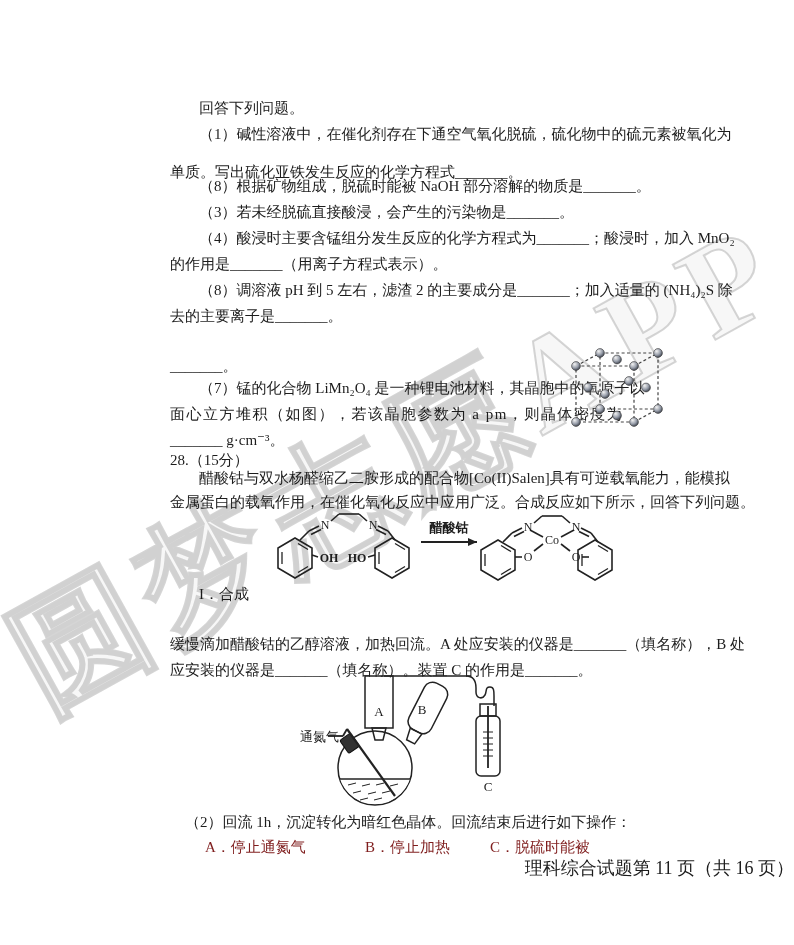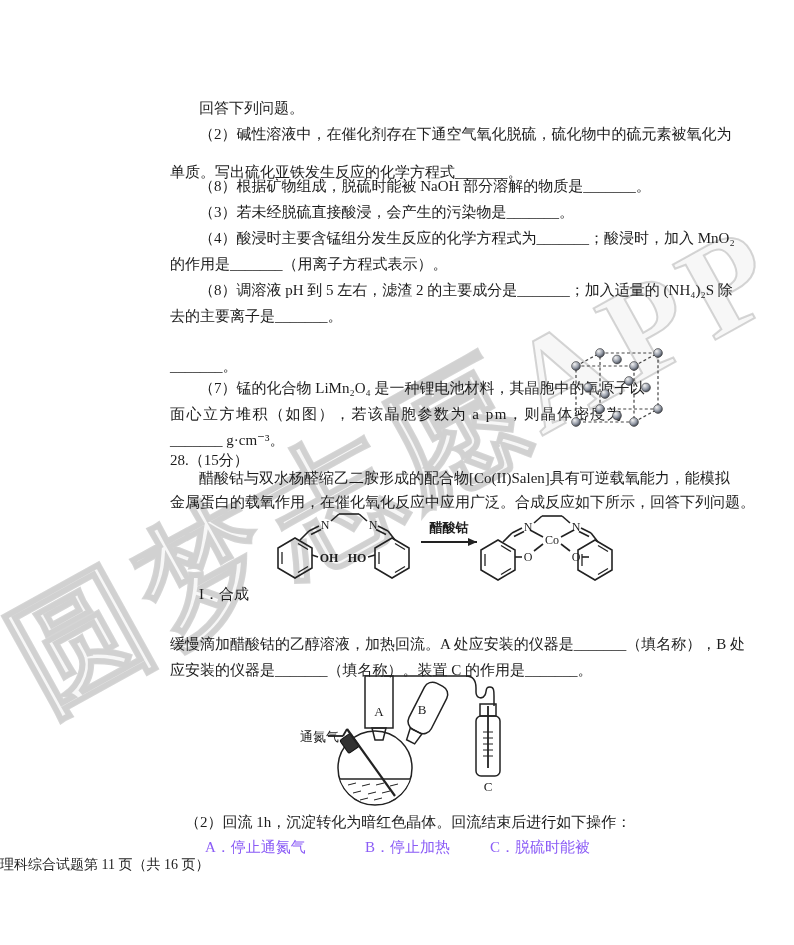--- a/index.html
+++ b/index.html
@@ -1,40 +1,40 @@
 <!DOCTYPE html>
 <html><head>
 <meta charset="utf-8">
 <style>
   html,body{margin:0;padding:0;background:#888;}
   .page{position:relative;width:794px;height:945px;margin:0 auto;background:#ffffff;
         font-family:"Liberation Serif","DejaVu Serif",serif;overflow:hidden;}
   .ln{position:absolute;white-space:nowrap;font-size:15px;line-height:20px;color:#1c1c1c;z-index:2;}
   .sp{letter-spacing:1.5px;}
-  .opt{position:absolute;white-space:nowrap;font-size:15px;color:#8b5cf6;z-index:2;}
-  .footer{position:absolute;left:0;top:856px;width:794px;text-align:left;
-          font-size:14px;color:#1c1c1c;z-index:2;}
+  .opt{position:absolute;white-space:nowrap;font-size:15px;color:#7f1d1d;z-index:2;}
+  .footer{position:absolute;left:0;top:856px;width:794px;text-align:right;
+          font-size:18px;color:#1c1c1c;z-index:2;}
   .wm{position:absolute;left:50%;top:50%;transform:translate(-50%,-54%) rotate(-29deg);
       white-space:nowrap;font-size:132px;font-weight:bold;letter-spacing:10px;
       color:rgba(195,195,195,0.14);-webkit-text-stroke:2px rgba(178,178,178,0.55);
       z-index:1;font-family:"Liberation Serif","DejaVu Serif",serif;}
   .fig{position:absolute;z-index:2;}
   svg text{font-family:"Liberation Serif","DejaVu Serif",serif;fill:#1c1c1c;}
   .chem{stroke:#222;stroke-width:1.6;fill:none;}
   .app{stroke:#222;stroke-width:1.5;fill:none;}
 </style>
 </head>
 <body>
 
 <div class="page">
 
   <div class="wm">圆梦志愿APP</div>
 
   <div class="ln" style="left:199px;top:98px">回答下列问题。</div>
-  <div class="ln" style="left:199px;top:124px">（2）碱性溶液中，在催化剂存在下通空气氧化脱硫，硫化物中的硫元素被氧化为</div>
+  <div class="ln" style="left:199px;top:124px">（1）碱性溶液中，在催化剂存在下通空气氧化脱硫，硫化物中的硫元素被氧化为</div>
   <div class="ln" style="left:170px;top:162px">单质。写出硫化亚铁发生反应的化学方程式_______。</div>
   <div class="ln" style="left:199px;top:176px">（8）根据矿物组成，脱硫时能被 NaOH 部分溶解的物质是_______。</div>
   <div class="ln" style="left:199px;top:202px">（3）若未经脱硫直接酸浸，会产生的污染物是_______。</div>
   <div class="ln" style="left:199px;top:228px">（4）酸浸时主要含锰组分发生反应的化学方程式为_______；酸浸时，加入 MnO₂</div>
   <div class="ln" style="left:170px;top:254px">的作用是_______（用离子方程式表示）。</div>
   <div class="ln" style="left:199px;top:280px">（8）调溶液 pH 到 5 左右，滤渣 2 的主要成分是_______；加入适量的 (NH₄)₂S 除</div>
   <div class="ln" style="left:170px;top:306px">去的主要离子是_______。</div>
   <div class="ln" style="left:170px;top:356px">_______。</div>
   <div class="ln" style="left:199px;top:378px">（7）锰的化合物 LiMn₂O₄ 是一种锂电池材料，其晶胞中的氧原子以</div>
   <div class="ln sp" style="left:170px;top:404px">面心立方堆积（如图），若该晶胞参数为 a pm，则晶体密度为</div>

